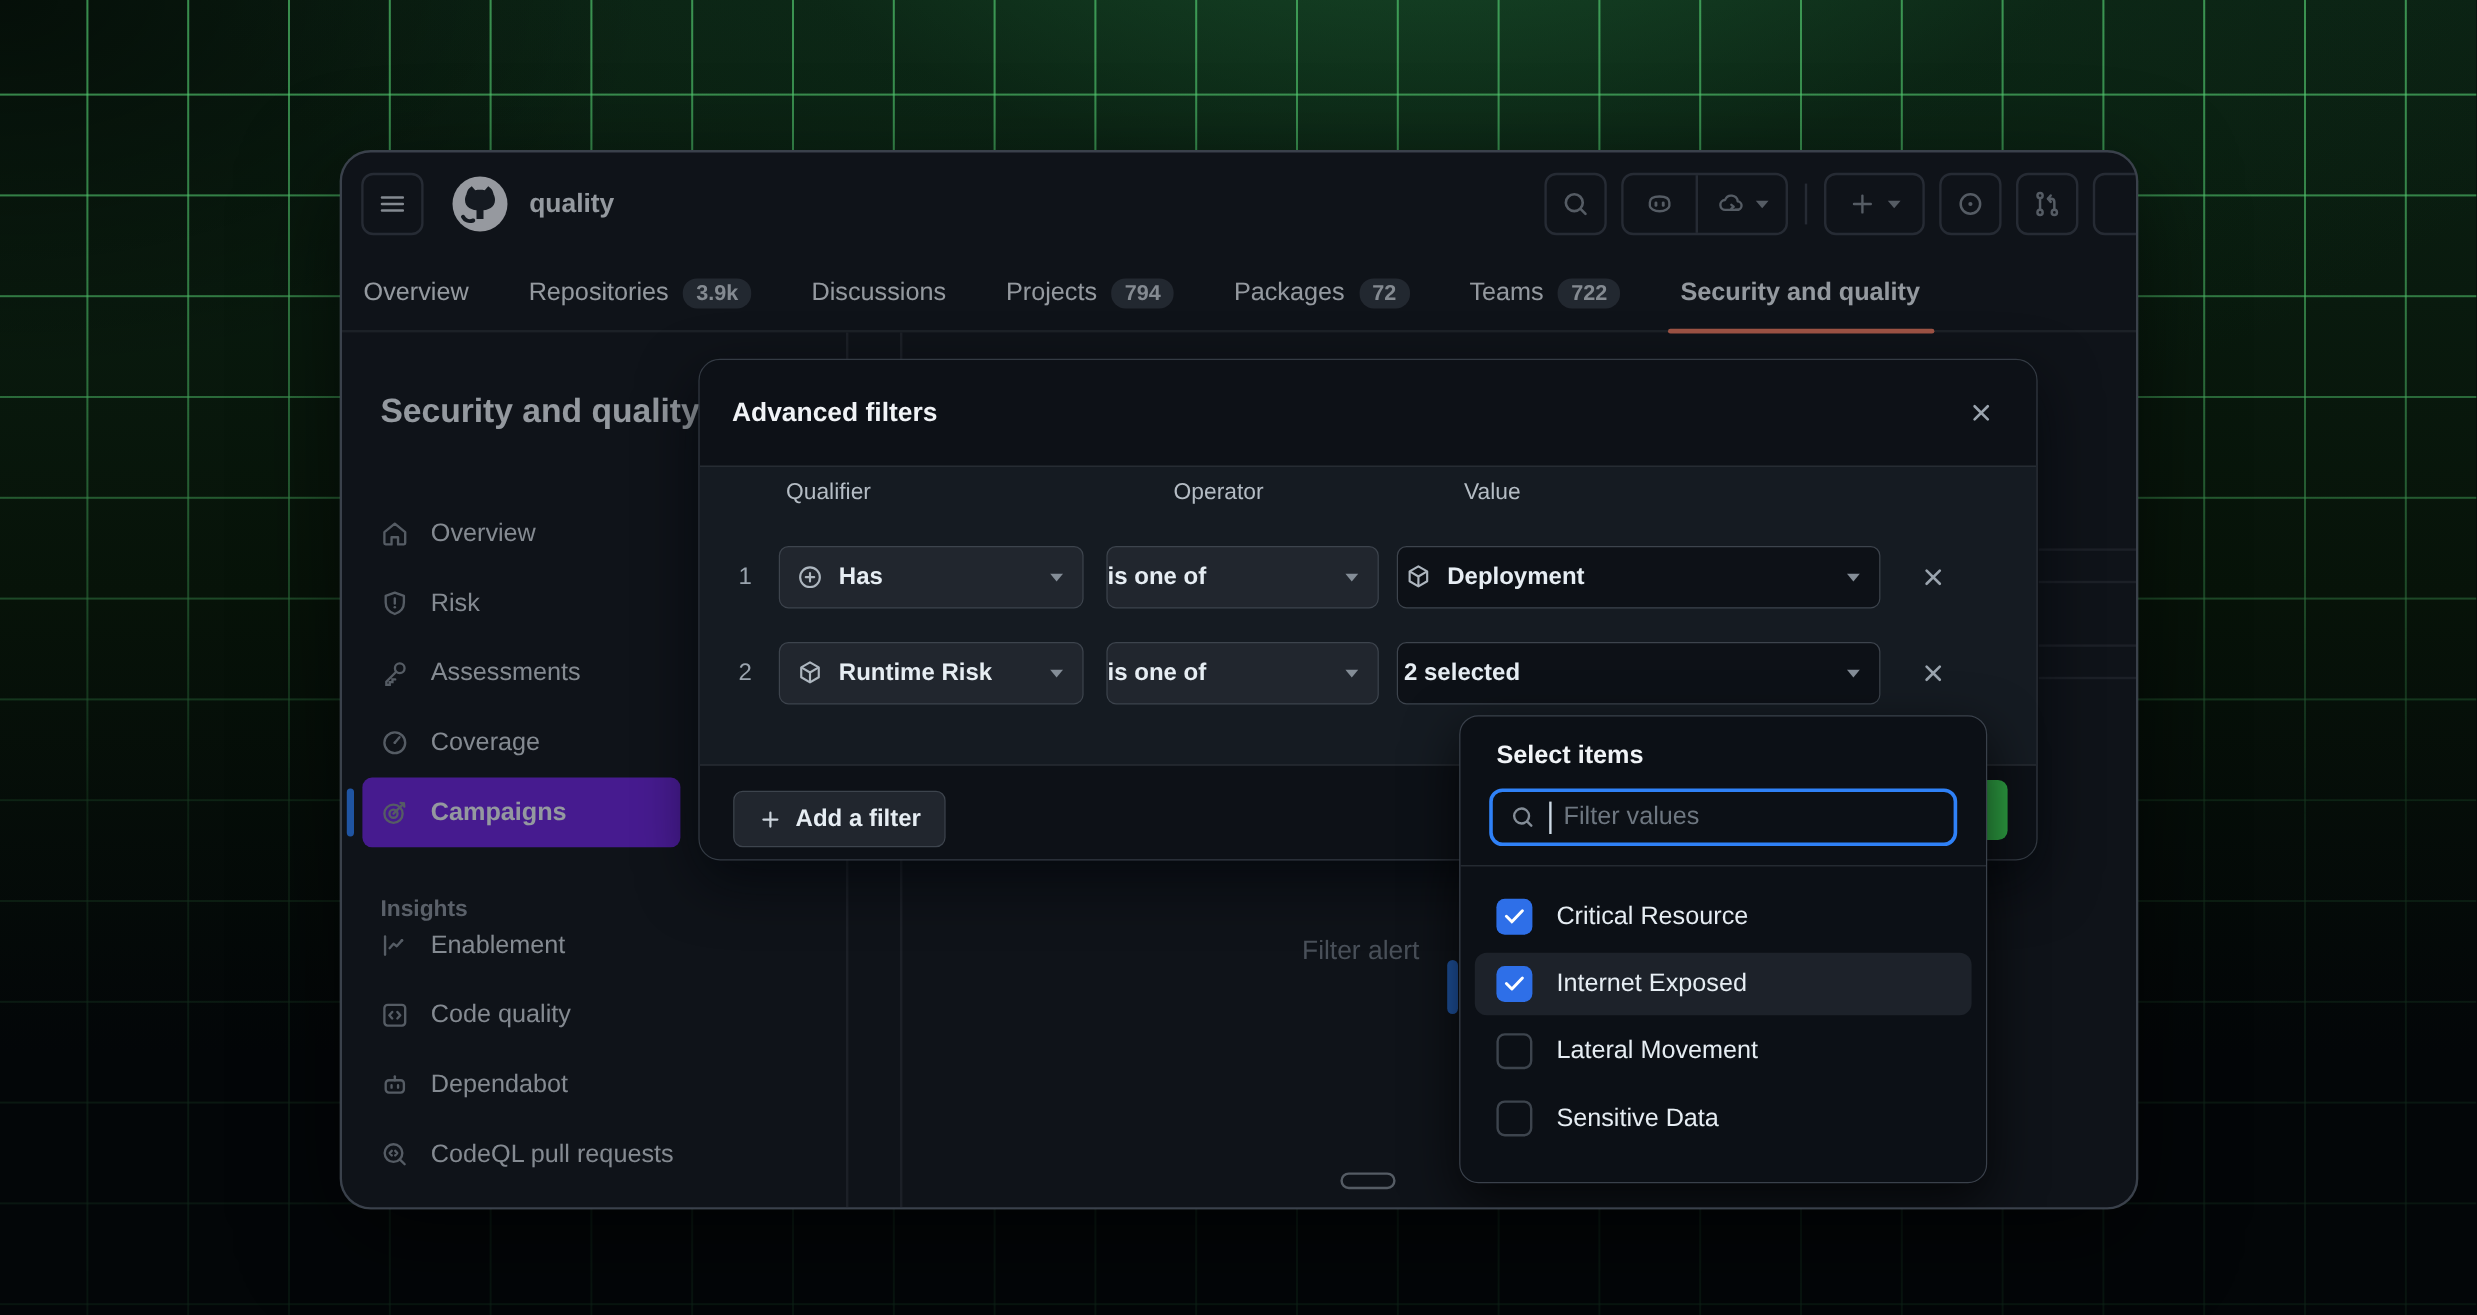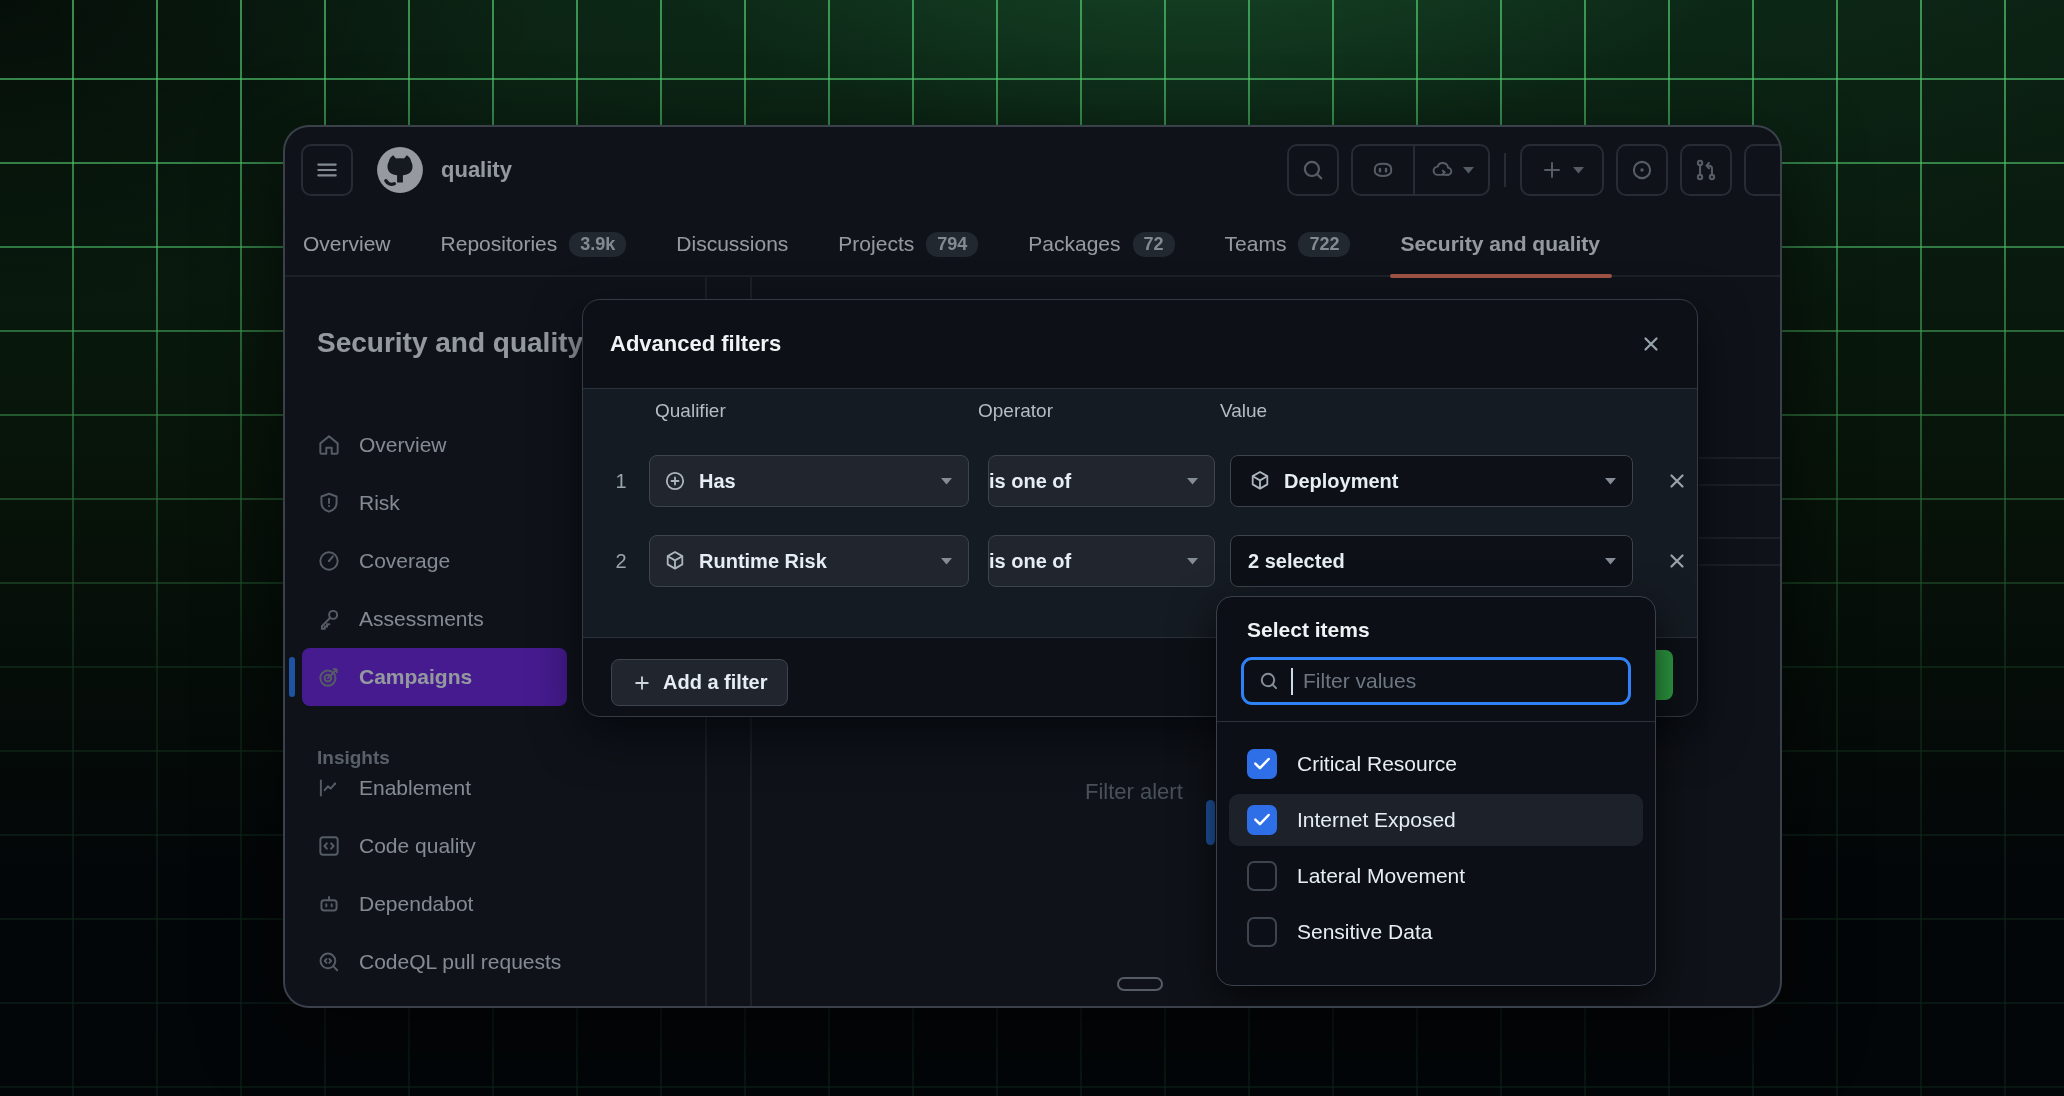--- a/index.html
+++ b/index.html
@@ -89,22 +89,22 @@
     background:#151b22; border-top:1px solid #2b3138; border-bottom:1px solid #2b3138; }
   .col-label { position:absolute; top:11px; font-size:19px; color:#b4bcc4; }
   .col-q { left:72px; } .col-o { left:395px; } .col-v { left:637px; }
   .frow { position:absolute; left:0; right:0; height:52px; display:flex; align-items:center; }
   .frow.r1 { top:66px; } .frow.r2 { top:146px; }
   .rownum { width:20px; margin-left:28px; text-align:center; color:#9aa4ae; font-size:20px; flex:none; }
   .dd { height:52px; border-radius:8px; display:flex; align-items:center;
     font-size:20px; font-weight:600; color:#e6edf3; flex:none; }
   .dd-gray { background:#21262e; border:1px solid #3d444d; }
   .dd-dark { background:#0d1117; border:1px solid #3d444d; }
-  .dd-q { margin-left:18px; width:320px; } .dd-o { margin-left:19px; width:227px; }
-  .dd-v { margin-left:15px; width:403px; padding-left:17px; }
+  .dd-q { margin-left:18px; width:254px; } .dd-o { margin-left:19px; width:227px; }
+  .dd-v { margin-left:15px; width:403px; padding-left:5px; }
   .dd-ico { margin:0 12px 0 13px; display:flex; }
   .dd-caret { margin-left:auto; margin-right:16px; display:flex; }
   .row-x { margin-left:26px; width:36px; height:36px; display:flex; align-items:center; justify-content:center; }
   .modal-footer { position:absolute; top:338px; left:0; right:0; bottom:0; }
   .add-filter-btn { position:absolute; left:28px; top:21px; height:47px; padding:0 20px;
     background:#21262e; border:1px solid #3d444d; border-radius:8px;
     display:flex; align-items:center; gap:11px; font-size:20px; font-weight:600; color:#e6edf3; }
   .apply-btn { position:absolute; right:24px; top:12px; width:130px; height:50px;
     background:#2ea043; border:none; border-radius:8px; }
   
@@ -271,35 +271,35 @@
                 <path d="M12 3.5 19 6v5.2c0 4.6-3.1 7.6-7 8.8-3.9-1.2-7-4.2-7-8.8V6z"></path>
                 <path d="M12 8v4" stroke-linecap="round"></path>
                 <circle cx="12" cy="14.8" r="1" fill="#848d97" stroke="none"></circle>
               </svg>
           </span>
           <span>Risk</span>
         </div>
         <div class="nav-item">
           <span class="nav-ico">
             <svg width="26" height="26" viewBox="0 0 24 24" fill="none" stroke="#848d97" stroke-width="1.8" stroke-linecap="round">
+                <circle cx="15.8" cy="8.2" r="3.7"></circle>
+                <path d="M13.1 10.9 5.5 18.5V21h2.6v-2.1h2.1v-2.1h2.1"></path>
+              </svg>
+          </span>
+          <span>Assessments</span>
+        </div>
+        <div class="nav-item">
+          <span class="nav-ico">
+            <svg width="26" height="26" viewBox="0 0 24 24" fill="none" stroke="#848d97" stroke-width="1.8" stroke-linecap="round">
                 <circle cx="12" cy="12" r="8"></circle>
                 <path d="m12 12 3.6-4.3"></path>
                 <circle cx="12" cy="12" r="1" fill="#848d97" stroke="none"></circle>
               </svg>
           </span>
           <span>Coverage</span>
-        </div>
-        <div class="nav-item">
-          <span class="nav-ico">
-            <svg width="26" height="26" viewBox="0 0 24 24" fill="none" stroke="#848d97" stroke-width="1.8" stroke-linecap="round">
-                <circle cx="15.8" cy="8.2" r="3.7"></circle>
-                <path d="M13.1 10.9 5.5 18.5V21h2.6v-2.1h2.1v-2.1h2.1"></path>
-              </svg>
-          </span>
-          <span>Assessments</span>
         </div>
         <div class="nav-item selected">
           <span class="nav-ico">
             <svg width="26" height="26" viewBox="0 0 24 24" fill="none" stroke="#848d97" stroke-width="1.8" stroke-linecap="round" stroke-linejoin="round">
                 <circle cx="11" cy="13" r="7"></circle>
                 <circle cx="11" cy="13" r="3.1"></circle>
                 <path d="m11 13 8-8M19 5l.3 2.6M19 5l-2.6-.3"></path>
               </svg>
           </span>
           <span>Campaigns</span>

